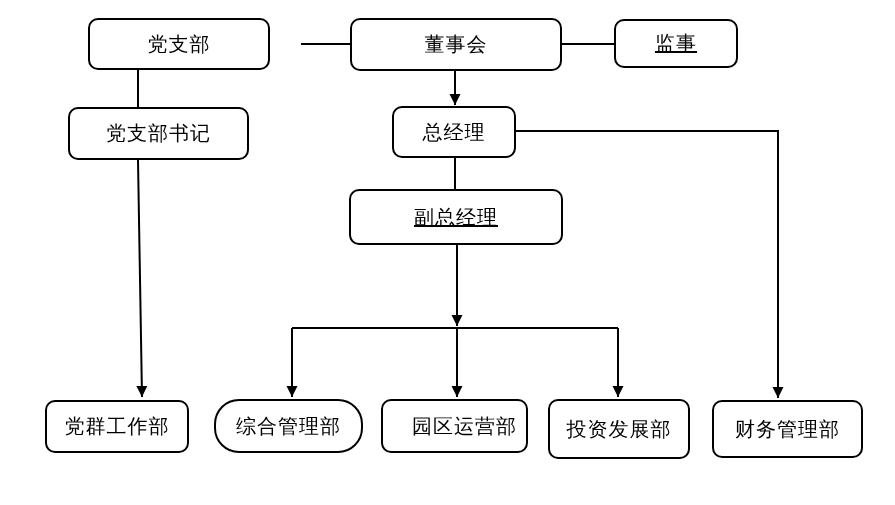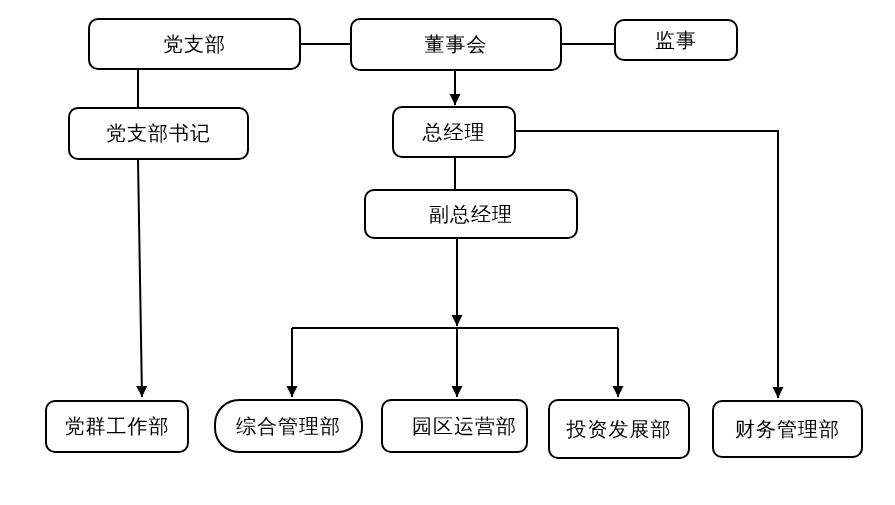--- a/index.html
+++ b/index.html
@@ -29,26 +29,26 @@
     background: #ffffff;
     color: #000000;
     display: flex;
     align-items: center;
     justify-content: center;
     font-size: 20px;
     letter-spacing: 1px;
     white-space: nowrap;
   }
   
-  #n-party-branch   { left: 88px;  top: 18px;  width: 213px; height: 52px; }
+  #n-party-branch   { left: 88px;  top: 18px;  width: 182px; height: 52px; }
   #n-board          { left: 350px; top: 18px;  width: 212px; height: 53px; }
-  #n-supervisor     { left: 614px; top: 19px;  width: 124px; height: 42px; }
+  #n-supervisor     { left: 614px; top: 19px;  width: 124px; height: 49px; text-decoration: underline; }
   #n-secretary      { left: 68px;  top: 107px; width: 181px; height: 53px; }
   #n-gm             { left: 392px; top: 106px; width: 124px; height: 52px; }
-  #n-dgm            { left: 364px; top: 189px; width: 214px; height: 50px; }
+  #n-dgm            { left: 349px; top: 189px; width: 214px; height: 56px; text-decoration: underline; }
   #n-dept-party     { left: 45px;  top: 400px; width: 144px; height: 53px; }
   #n-dept-general   { left: 214px; top: 399px; width: 149px; height: 54px; border-radius: 25px; }
   #n-dept-park      { left: 381px; top: 399px; width: 147px; height: 54px; padding-left: 20px; }
   #n-dept-invest    { left: 548px; top: 399px; width: 142px; height: 60px; }
   #n-dept-finance   { left: 712px; top: 400px; width: 151px; height: 58px; }
 </style>
 </head>
 <body>
 
 <div id="canvas">

